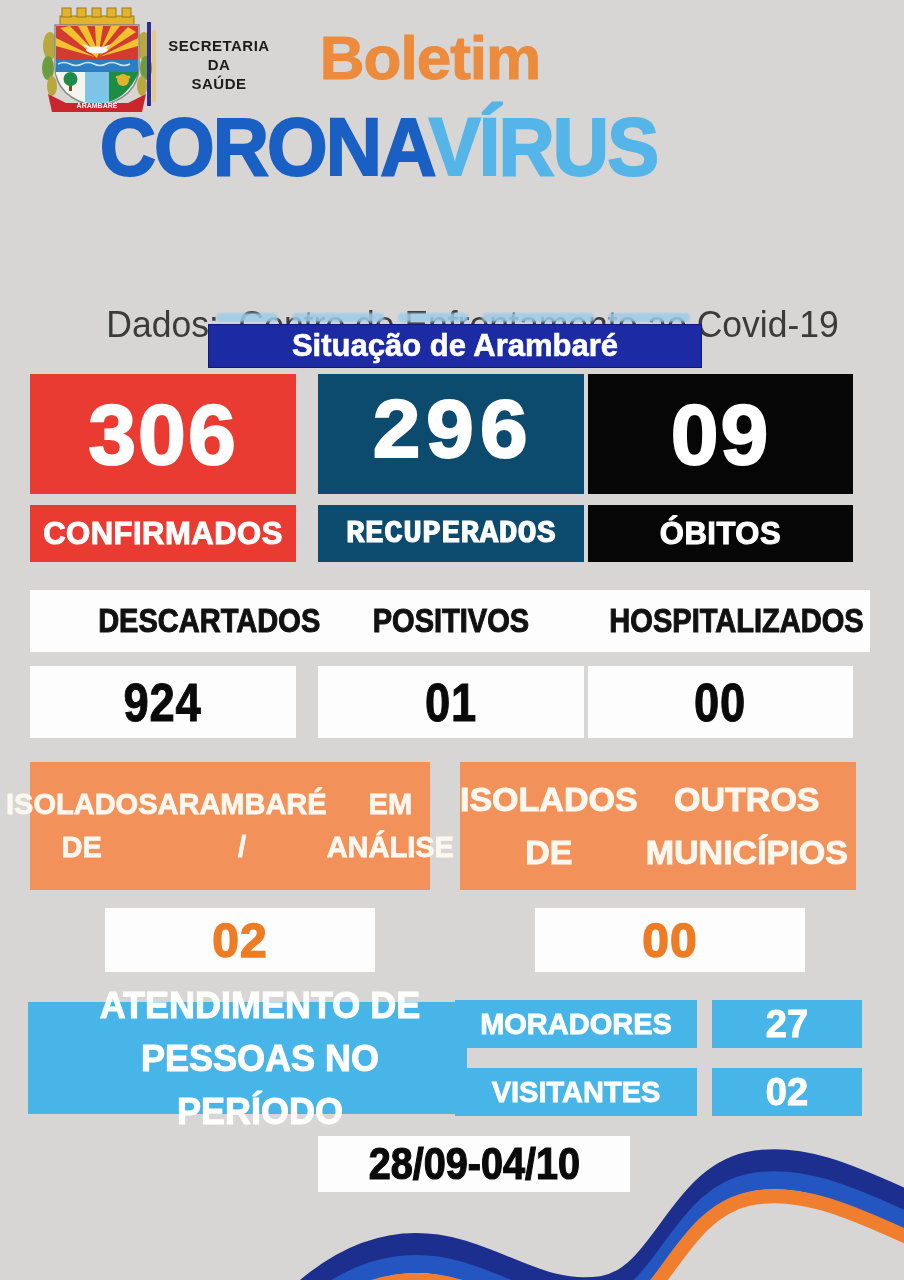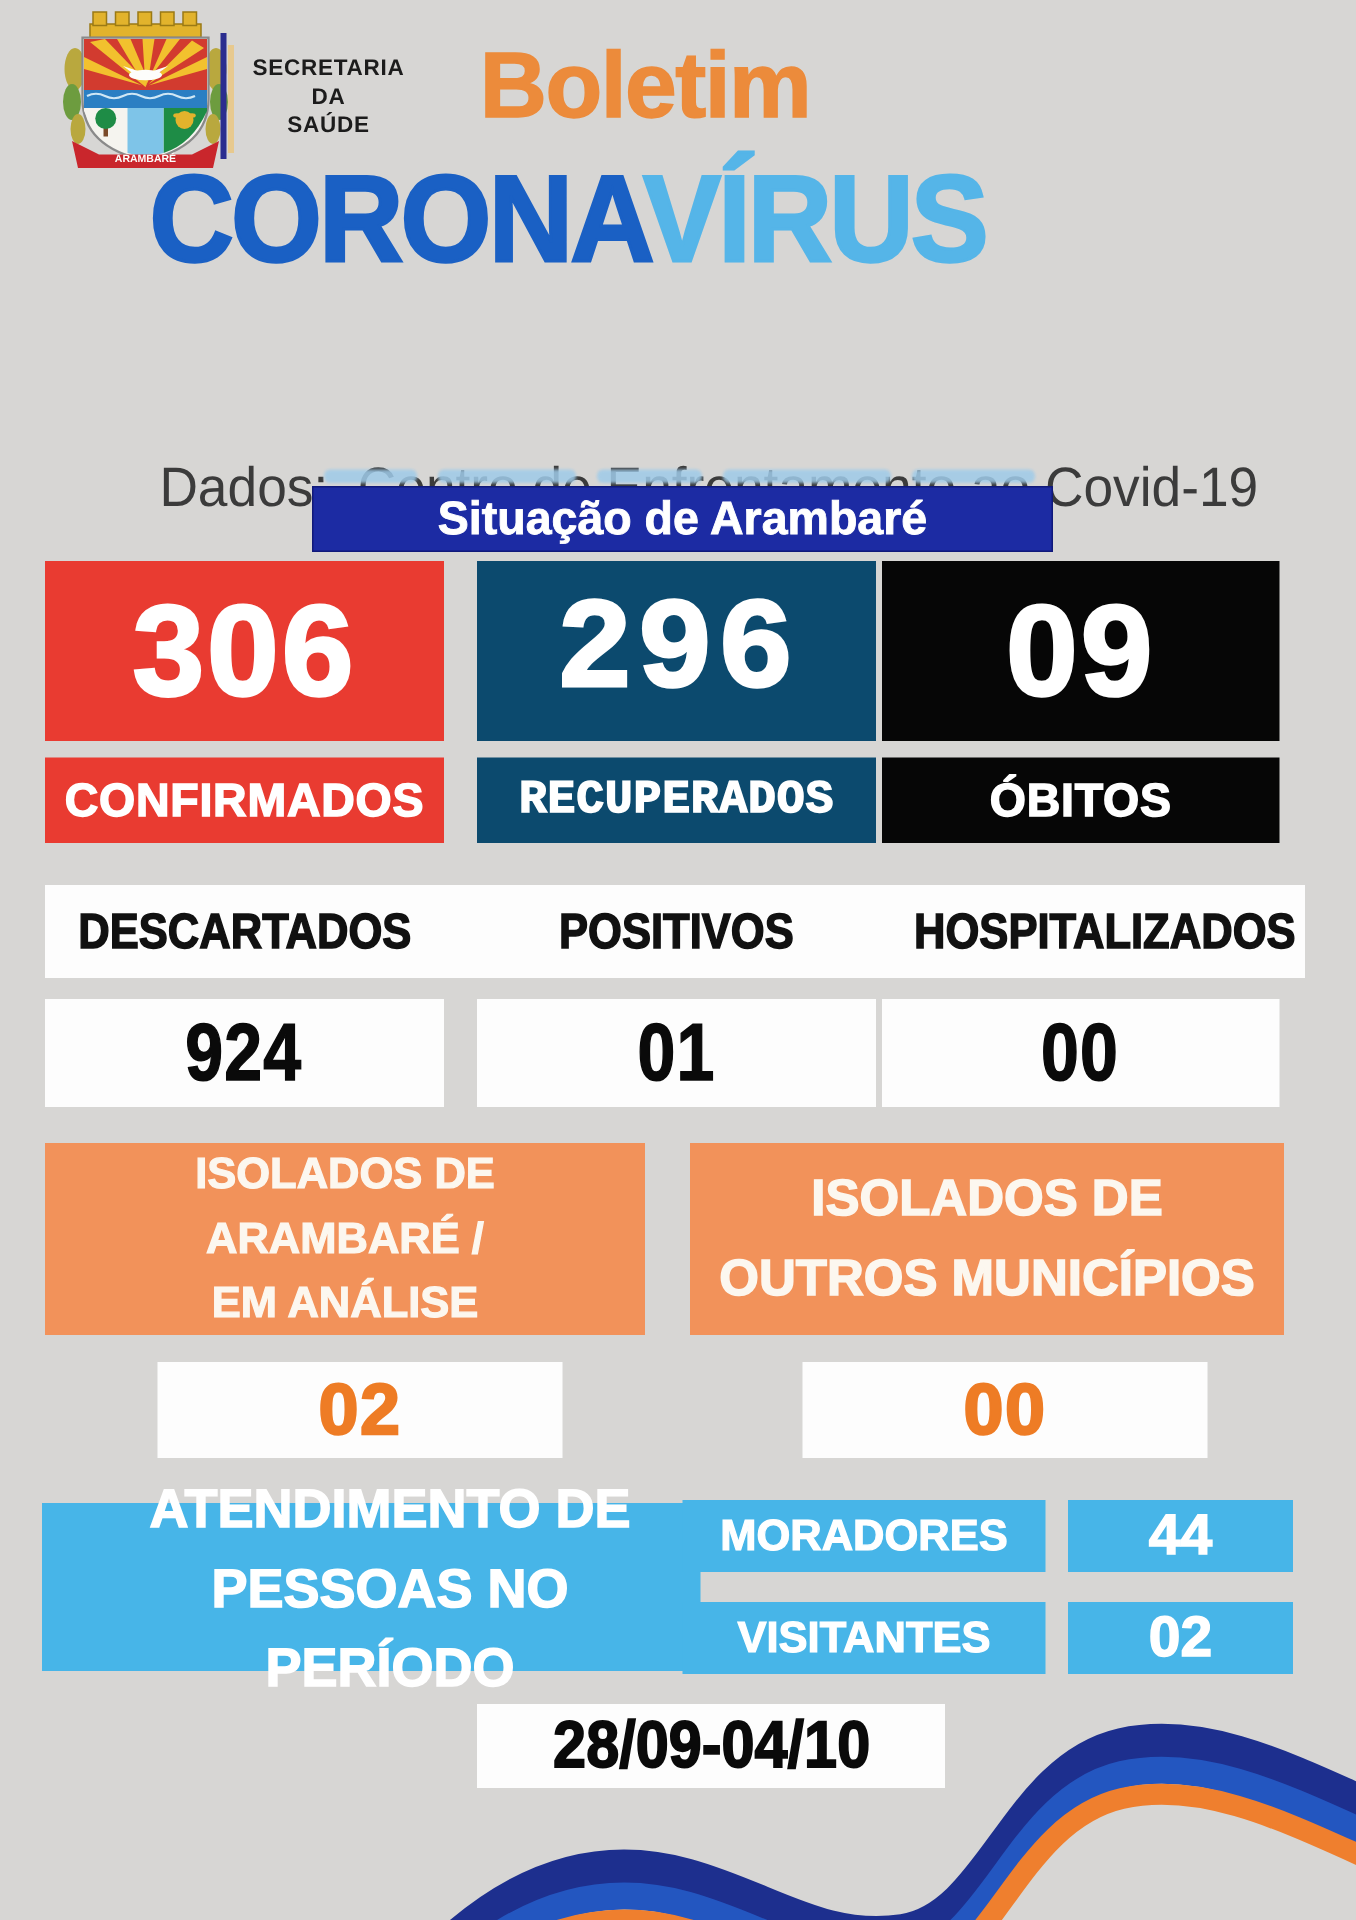--- a/index.html
+++ b/index.html
@@ -53,28 +53,28 @@
         color:#fff;font-weight:bold;font-size:86px;-webkit-text-stroke:2px #fff;letter-spacing:2px;}
   .card-label{position:absolute;top:505px;height:57px;display:flex;align-items:center;justify-content:center;
         color:#fff;font-weight:bold;font-size:31px;-webkit-text-stroke:1px #fff;letter-spacing:.5px;}
   .pos1{left:30px;width:266px;} .pos2{left:318px;width:266px;} .pos3{left:588px;width:265px;}
   .bg-red{background:#e93b31;} .bg-green{background:#0c4a6e;font-family:Liberation Mono, monospace;} .bg-black{background:#060606;}
   
   .stats-header{position:absolute;left:30px;top:590px;width:840px;height:62px;background:#fdfdfd;}
   .stats-header span{position:absolute;top:0;height:62px;display:flex;align-items:center;justify-content:center;
         color:#111;font-weight:bold;font-size:33px;-webkit-text-stroke:1px #111;}
   .stats-header span i{font-style:normal;display:inline-block;transform:scaleX(.88);}
-  .sh1{left:0;width:266px;} .sh2{left:288px;width:266px;} .sh3{left:574px;width:266px;}
+  .sh1{left:0;width:266px;padding-left:46px;} .sh2{left:288px;width:266px;} .sh3{left:574px;width:266px;}
   .stat-value{position:absolute;top:666px;height:72px;background:#fdfdfd;
         display:flex;align-items:center;justify-content:center;
         color:#0a0a0a;font-weight:bold;font-size:54px;-webkit-text-stroke:1px #0a0a0a;}
   .stat-value i{font-style:normal;display:inline-block;transform:scaleX(.84);letter-spacing:1px;}
   
   .iso-box{position:absolute;top:762px;height:128px;background:#f2925a;
-        display:flex;flex-direction:column;align-items:center;justify-content:center;
+        display:flex;align-items:center;justify-content:center;
         color:#fcf7ef;font-weight:bold;text-align:center;}
   .iso-left{left:30px;width:400px;font-size:29px;line-height:43px;-webkit-text-stroke:.8px #fcf7ef;}
   .iso-right{left:460px;width:396px;font-size:34px;line-height:53px;-webkit-text-stroke:1px #fcf7ef;}
   .iso-value{position:absolute;top:908px;height:64px;width:270px;background:#fdfdfd;
         display:flex;align-items:center;justify-content:center;
         color:#ee7c25;font-weight:bold;font-size:48px;-webkit-text-stroke:1.5px #ee7c25;letter-spacing:1px;}
   .iv-left{left:105px;} .iv-right{535px;left:535px;}
   
   .att-main{position:absolute;left:28px;top:1002px;width:414px;height:112px;background:#47b5e8;
         display:flex;flex-direction:column;align-items:center;justify-content:center;
@@ -231,21 +231,21 @@
     <div>OUTROS MUNICÍPIOS</div>
   </div>
   <div class="iso-value iv-left">02</div>
   <div class="iso-value iv-right">00</div>
 
   <div class="att-main">
     <div>ATENDIMENTO DE</div>
     <div>PESSOAS NO PERÍODO</div>
   </div>
   <div class="att-label row1">MORADORES</div>
-  <div class="att-value row1">44</div>
+  <div class="att-value row1">27</div>
   <div class="att-label row2">VISITANTES</div>
   <div class="att-value row2">02</div>
 
   <div class="period-box">
       <i>28/09-04/10</i>
     </div>
 
   <svg class="wave" viewBox="0 0 904 1280">
     <path d="M 278 1318 C 338 1252 398 1234 458 1251 C 512 1266 548 1296 602 1288 C 662 1279 678 1180 748 1164 C 802 1152 858 1180 916 1206" fill="none" stroke="#1d2f8e" stroke-width="24"></path>
     <path d="M 278 1337 C 338 1271 398 1253 458 1270 C 512 1285 548 1315 602 1307 C 662 1298 678 1199 748 1183 C 802 1171 858 1199 916 1225" fill="none" stroke="#2356c0" stroke-width="18"></path>

